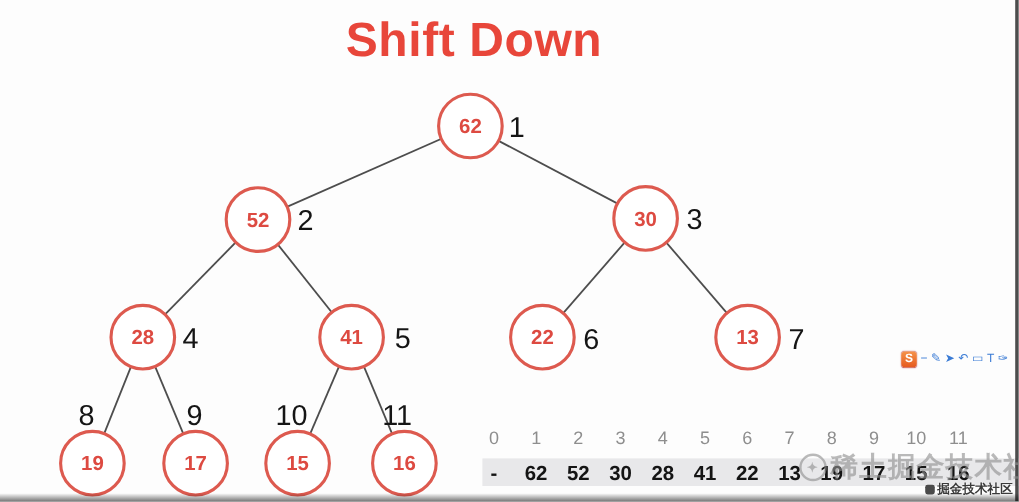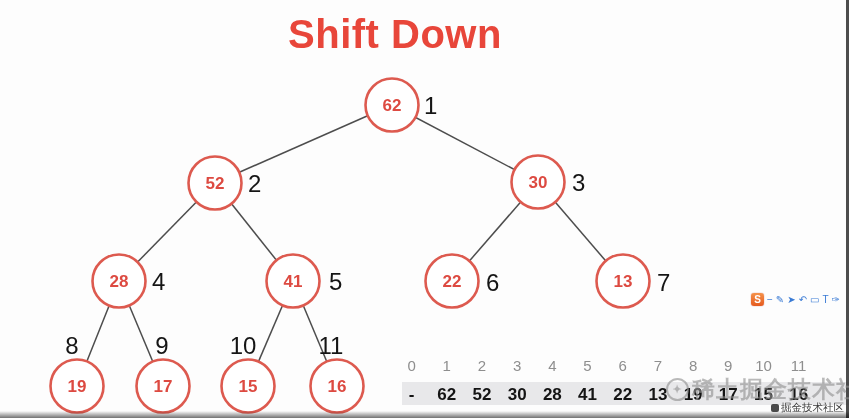--- a/index.html
+++ b/index.html
@@ -29,21 +29,21 @@
     position:absolute;left:666px;top:374px;display:flex;align-items:center;gap:3px;
     color:rgba(143,143,143,0.62);font-size:23px;font-weight:600;letter-spacing:1px;
     white-space:nowrap;z-index:5;pointer-events:none;
   }
   .wm-logo{
     width:19px;height:19px;border:2px solid rgba(143,143,143,0.62);border-radius:50%;
     display:flex;align-items:center;justify-content:center;font-size:11px;flex:0 0 auto;
   }
   .wm-small{
     position:absolute;right:5px;top:401px;display:flex;align-items:center;gap:2px;
-    color:#3a3a3a;font-size:10.5px;font-weight:normal;z-index:6;
+    color:#3a3a3a;font-size:10.5px;font-weight:bold;z-index:6;
     text-shadow:0 0 2px rgba(255,255,255,.8);
   }
   .wm-small-logo{width:8px;height:8px;background:#4a4a4a;border-radius:2px;flex:0 0 auto;}
   .capture-toolbar{
     position:absolute;left:751px;top:291px;height:16px;display:flex;align-items:center;
     gap:3px;z-index:4;
   }
   .s-badge{
     width:13px;height:13px;border-radius:3px;background:linear-gradient(#f5924a,#e55a1e);
     color:#fff;font-size:10px;font-weight:bold;display:flex;align-items:center;

